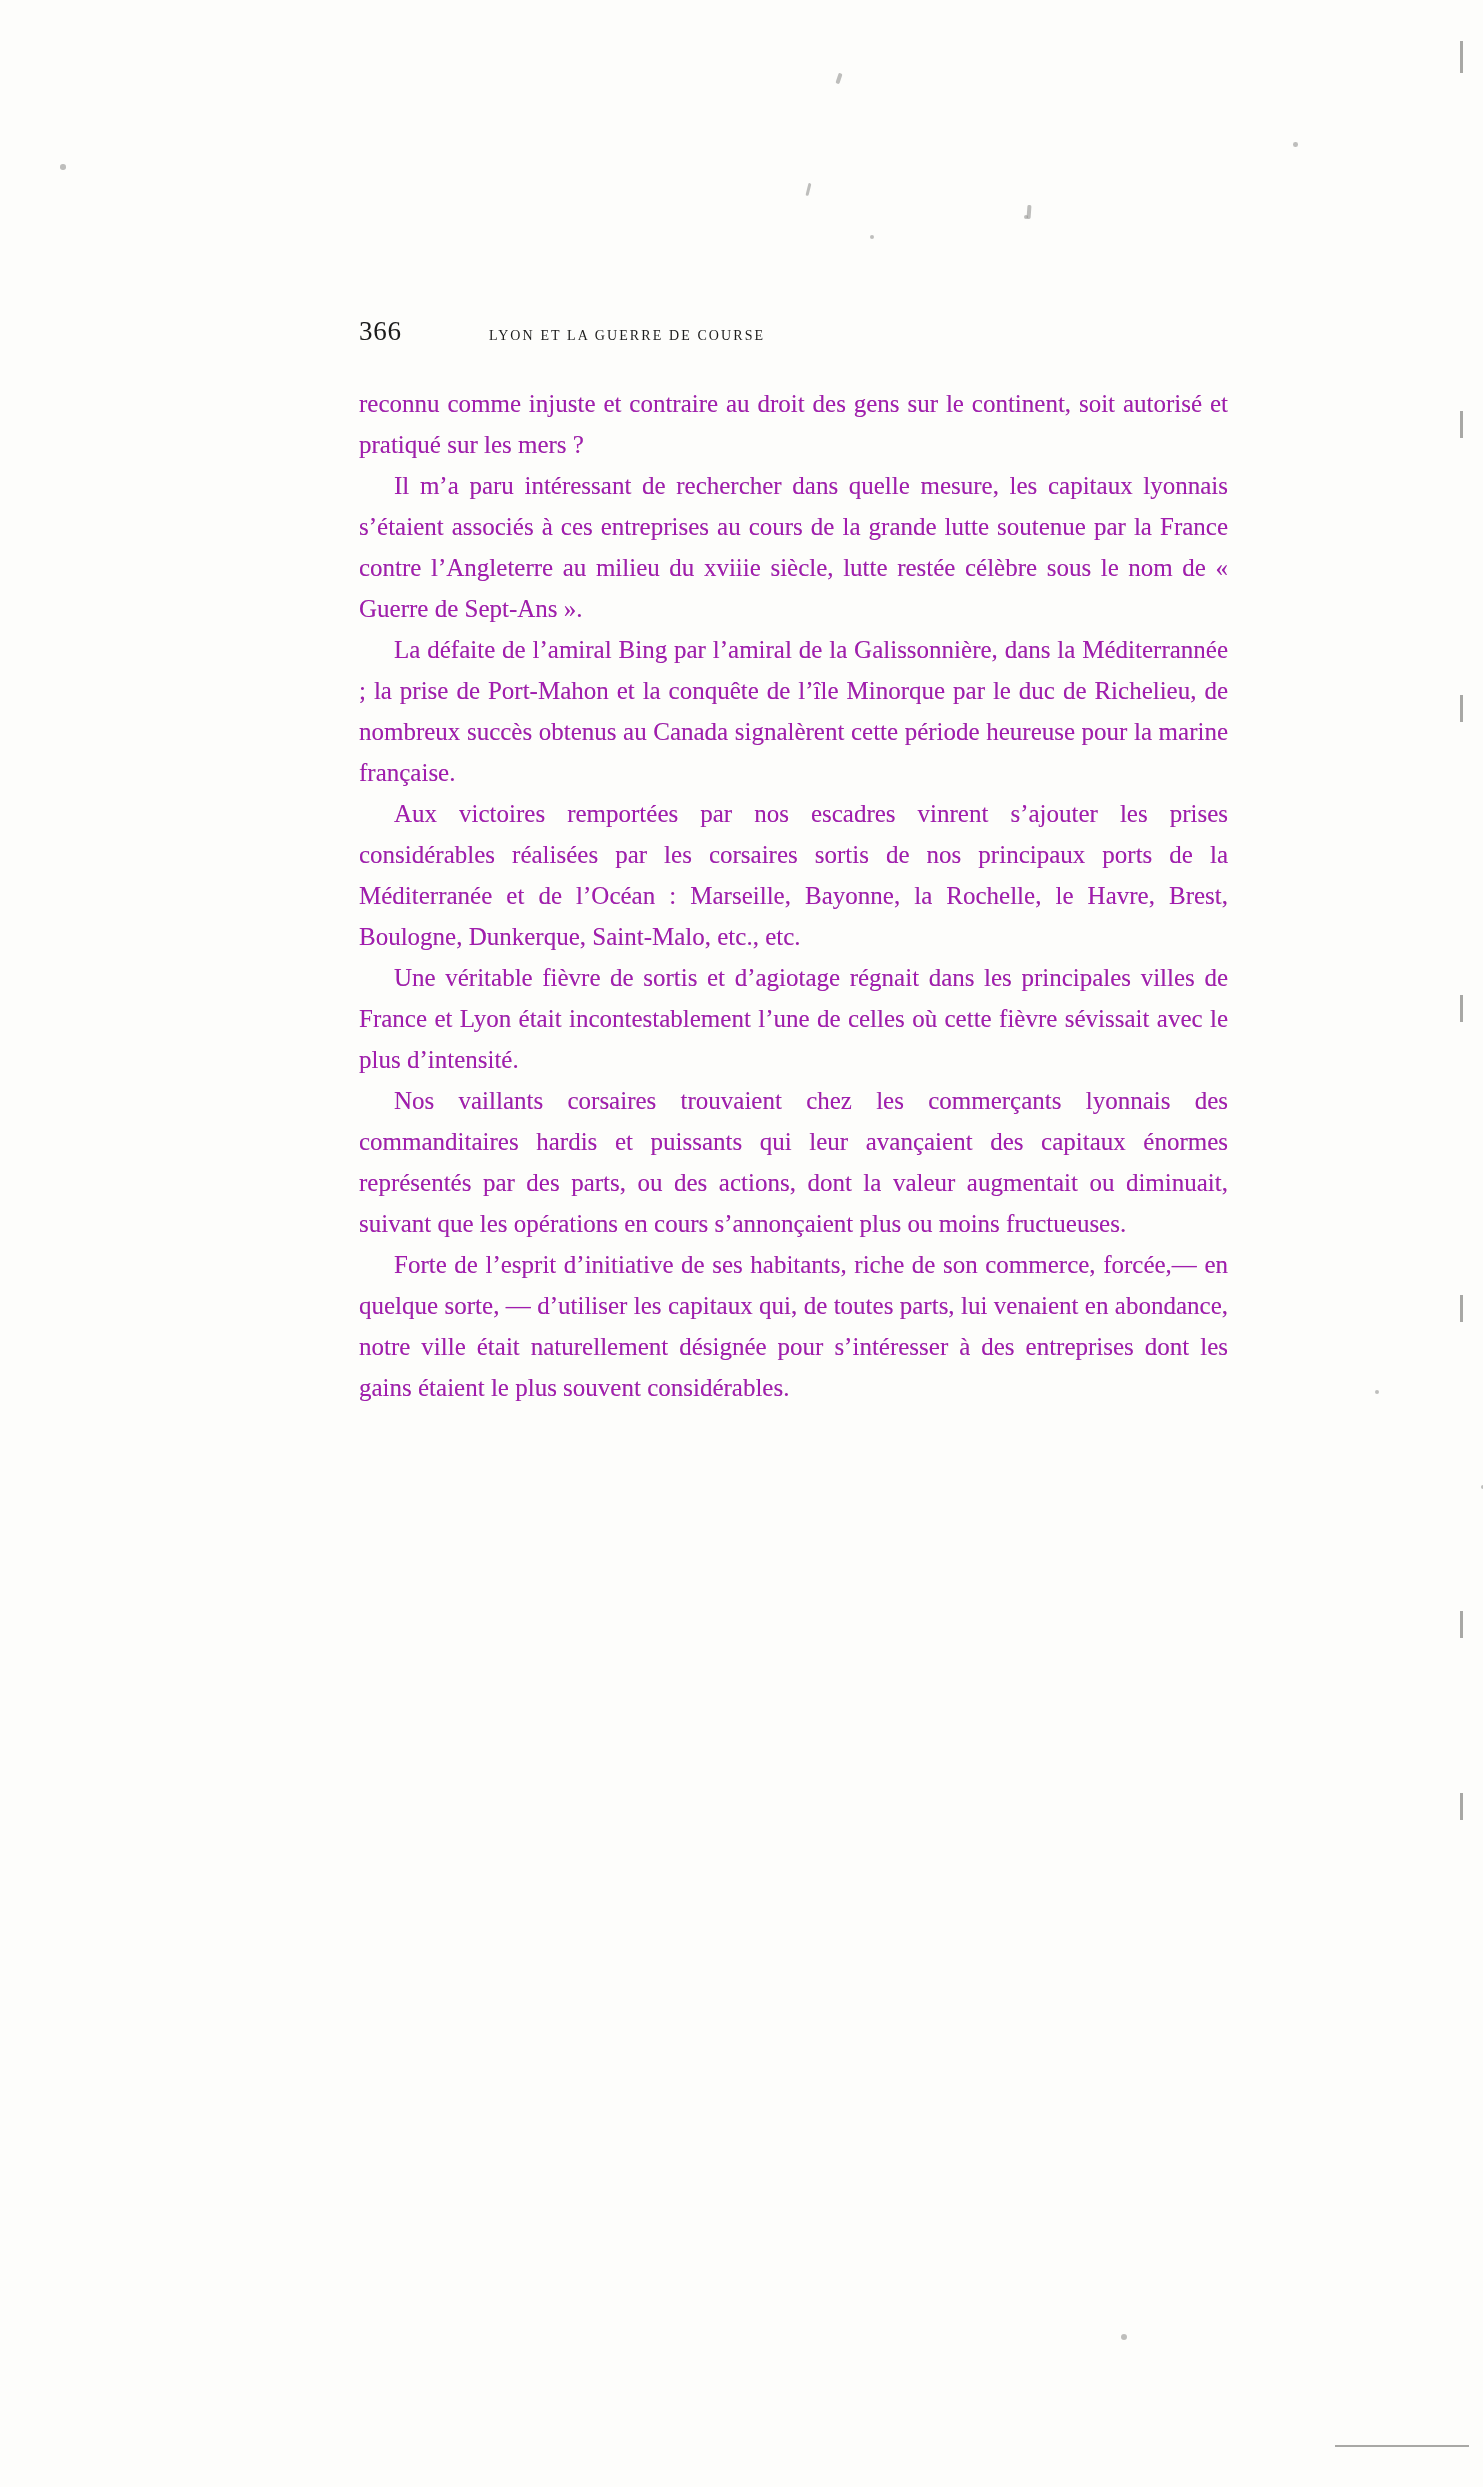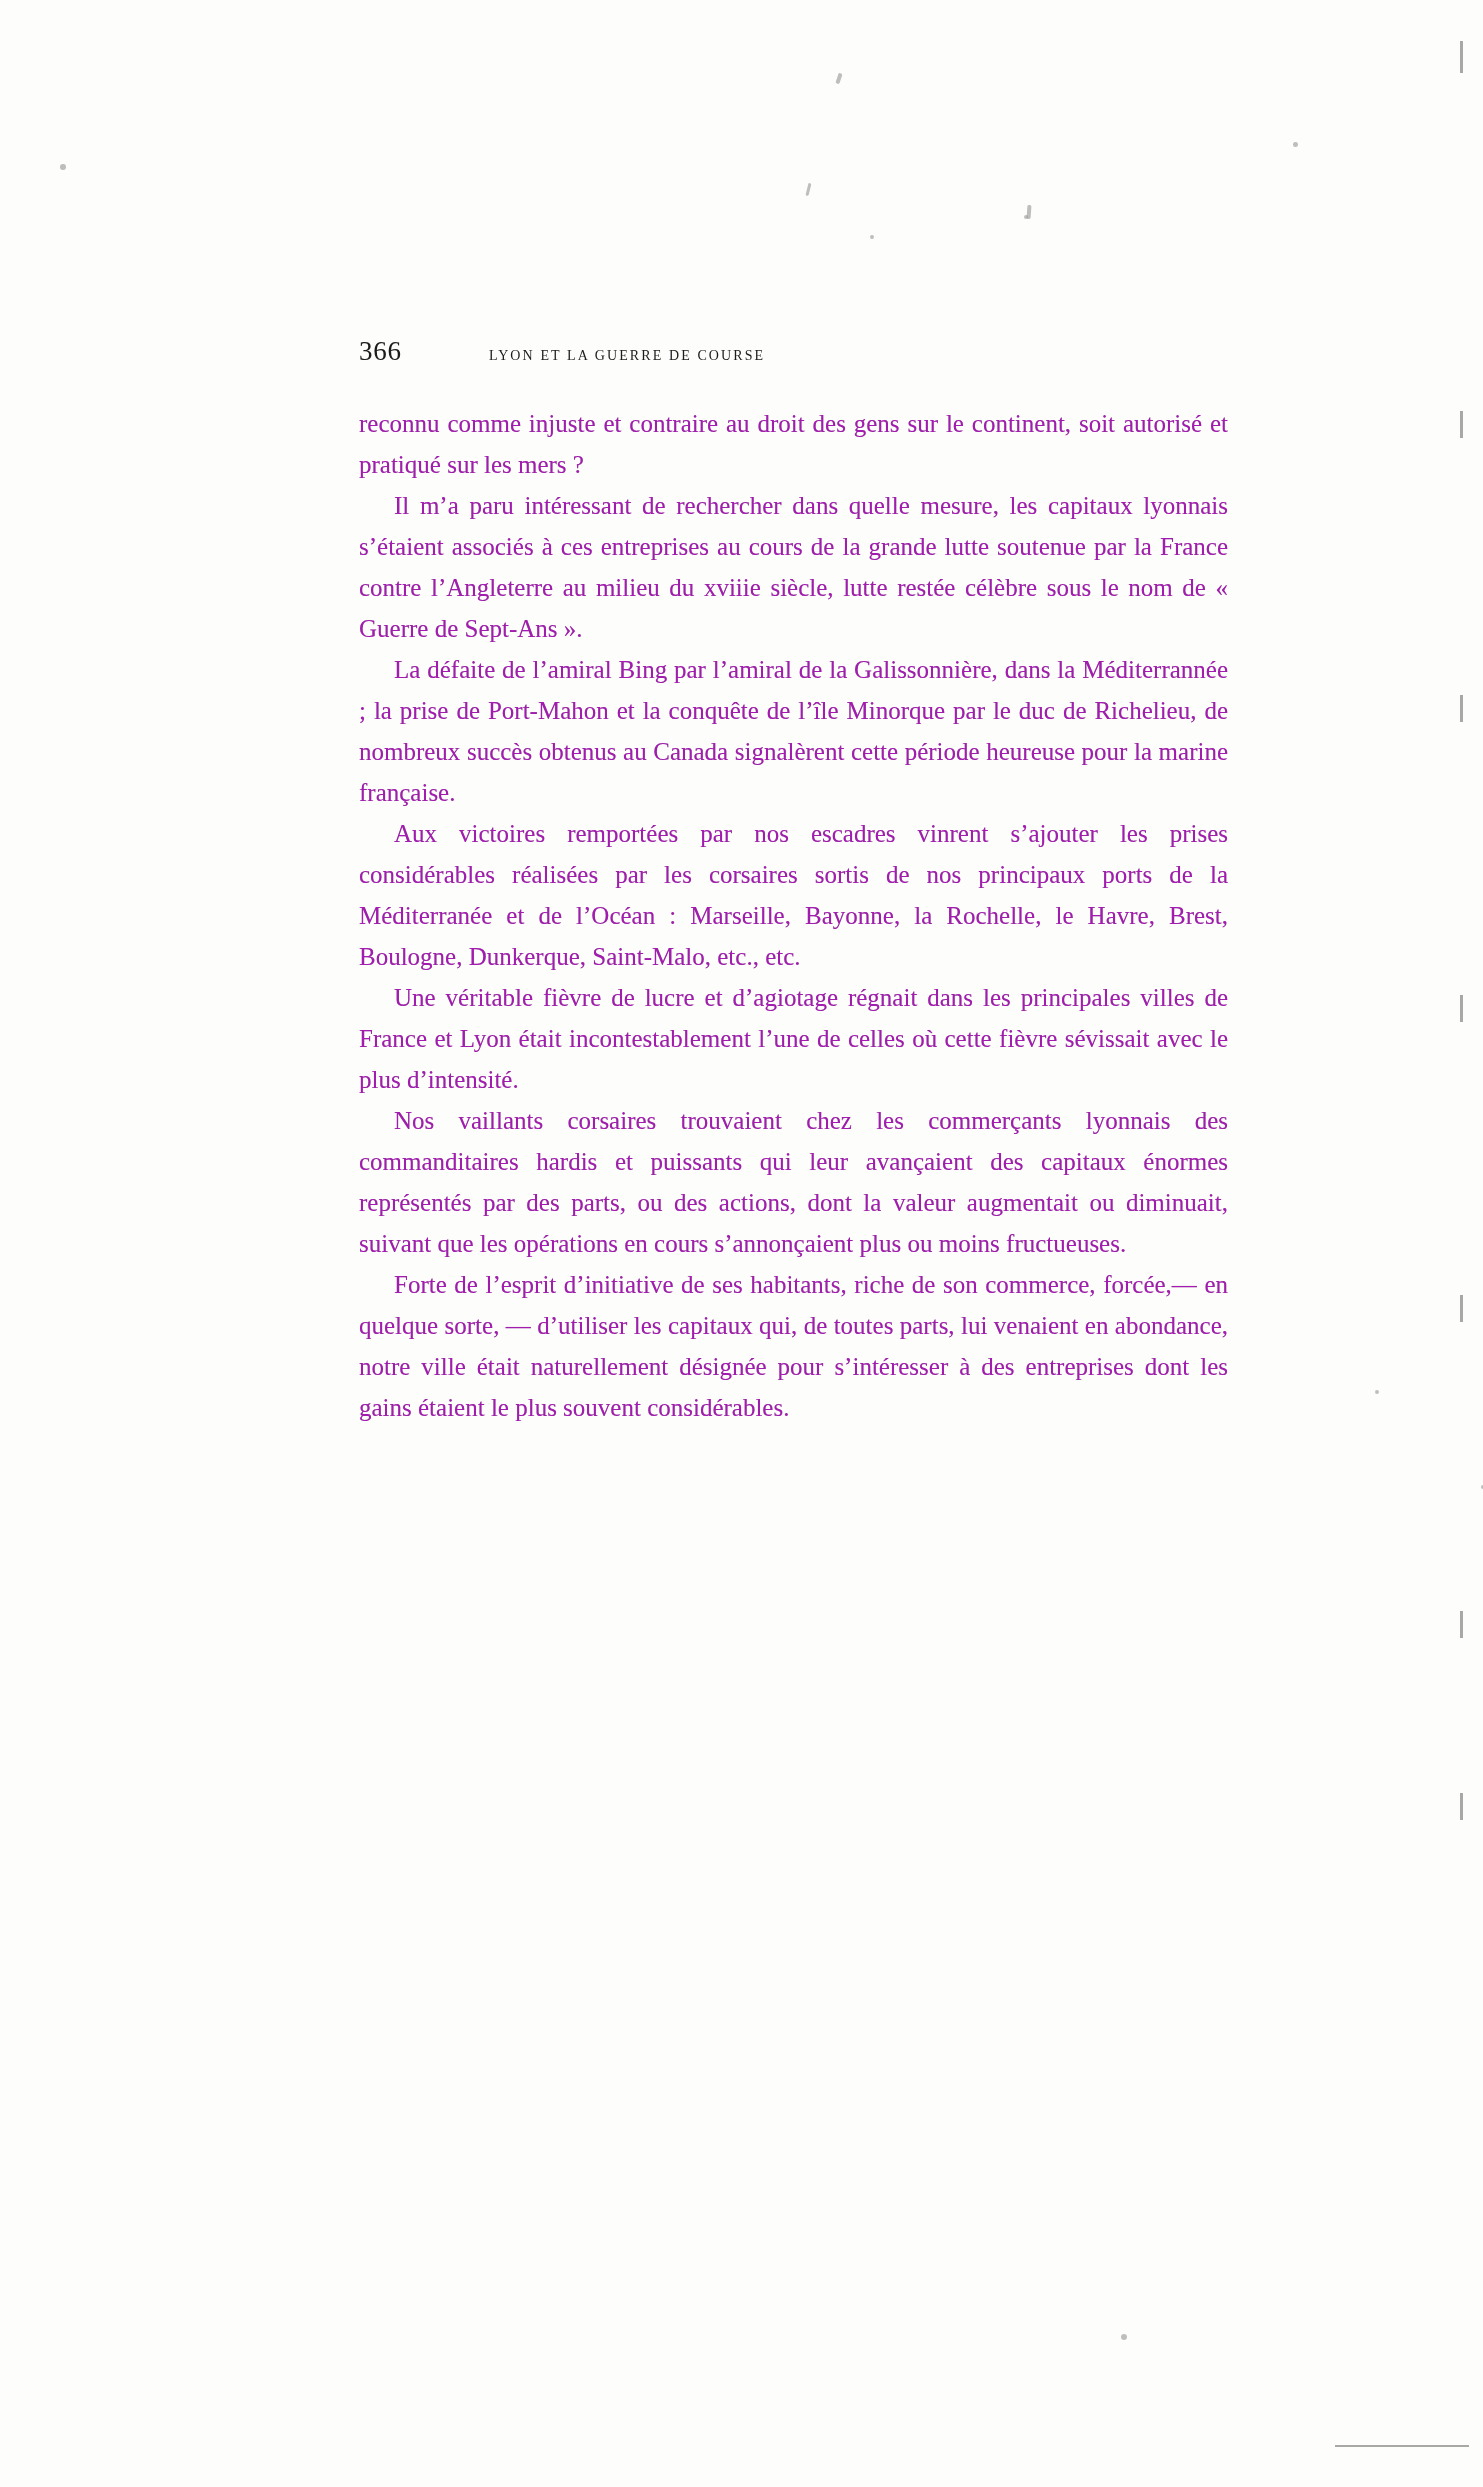--- a/index.html
+++ b/index.html
@@ -26,21 +26,21 @@
   .speck {
     position: absolute;
     background: #8a8a88;
     border-radius: 50%;
     opacity: .55;
   }
 
   .text-block {
     position: absolute;
     left: 359px;
-    top: 336px;
+    top: 316px;
     width: 869px;
   }
 
   .running-head {
     display: flex;
     align-items: baseline;
     gap: 87px;
     margin-bottom: 36px;
   }
   .folio {
@@ -114,19 +114,19 @@
 
     <div class="running-head">
       <span class="folio">366</span>
       <span class="head-title">LYON ET LA GUERRE DE COURSE</span>
     </div>
 
     <p class="para noindent">reconnu comme injuste et contraire au droit des gens sur le continent, soit autorisé et pratiqué sur les mers ?</p>
     <p class="para">Il m’a paru intéressant de rechercher dans quelle mesure, les capitaux lyonnais s’étaient associés à ces entreprises au cours de la grande lutte soutenue par la France contre l’Angleterre au milieu du xviiie siècle, lutte restée célèbre sous le nom de « Guerre de Sept-Ans ».</p>
     <p class="para">La défaite de l’amiral Bing par l’amiral de la Galissonnière, dans la Méditerrannée ; la prise de Port-Mahon et la conquête de l’île Minorque par le duc de Richelieu, de nombreux succès obtenus au Canada signalèrent cette période heureuse pour la marine française.</p>
     <p class="para">Aux victoires remportées par nos escadres vinrent s’ajouter les prises considérables réalisées par les corsaires sortis de nos principaux ports de la Méditerranée et de l’Océan : Marseille, Bayonne, la Rochelle, le Havre, Brest, Boulogne, Dunkerque, Saint-Malo, etc., etc.</p>
-    <p class="para">Une véritable fièvre de lucre et d’agiotage régnait dans les principales villes de France et Lyon était incontestablement l’une de celles où cette fièvre sévissait avec le plus d’intensité.</p>
+    <p class="para">Une véritable fièvre de sortis et d’agiotage régnait dans les principales villes de France et Lyon était incontestablement l’une de celles où cette fièvre sévissait avec le plus d’intensité.</p>
     <p class="para">Nos vaillants corsaires trouvaient chez les commerçants lyonnais des commanditaires hardis et puissants qui leur avançaient des capitaux énormes représentés par des parts, ou des actions, dont la valeur augmentait ou diminuait, suivant que les opérations en cours s’annonçaient plus ou moins fructueuses.</p>
     <p class="para">Forte de l’esprit d’initiative de ses habitants, riche de son commerce, forcée,— en quelque sorte, — d’utiliser les capitaux qui, de toutes parts, lui venaient en abondance, notre ville était naturellement désignée pour s’intéresser à des entreprises dont les gains étaient le plus souvent considérables.</p>
 
   </div>
 </div>
 
 
 </body></html>

